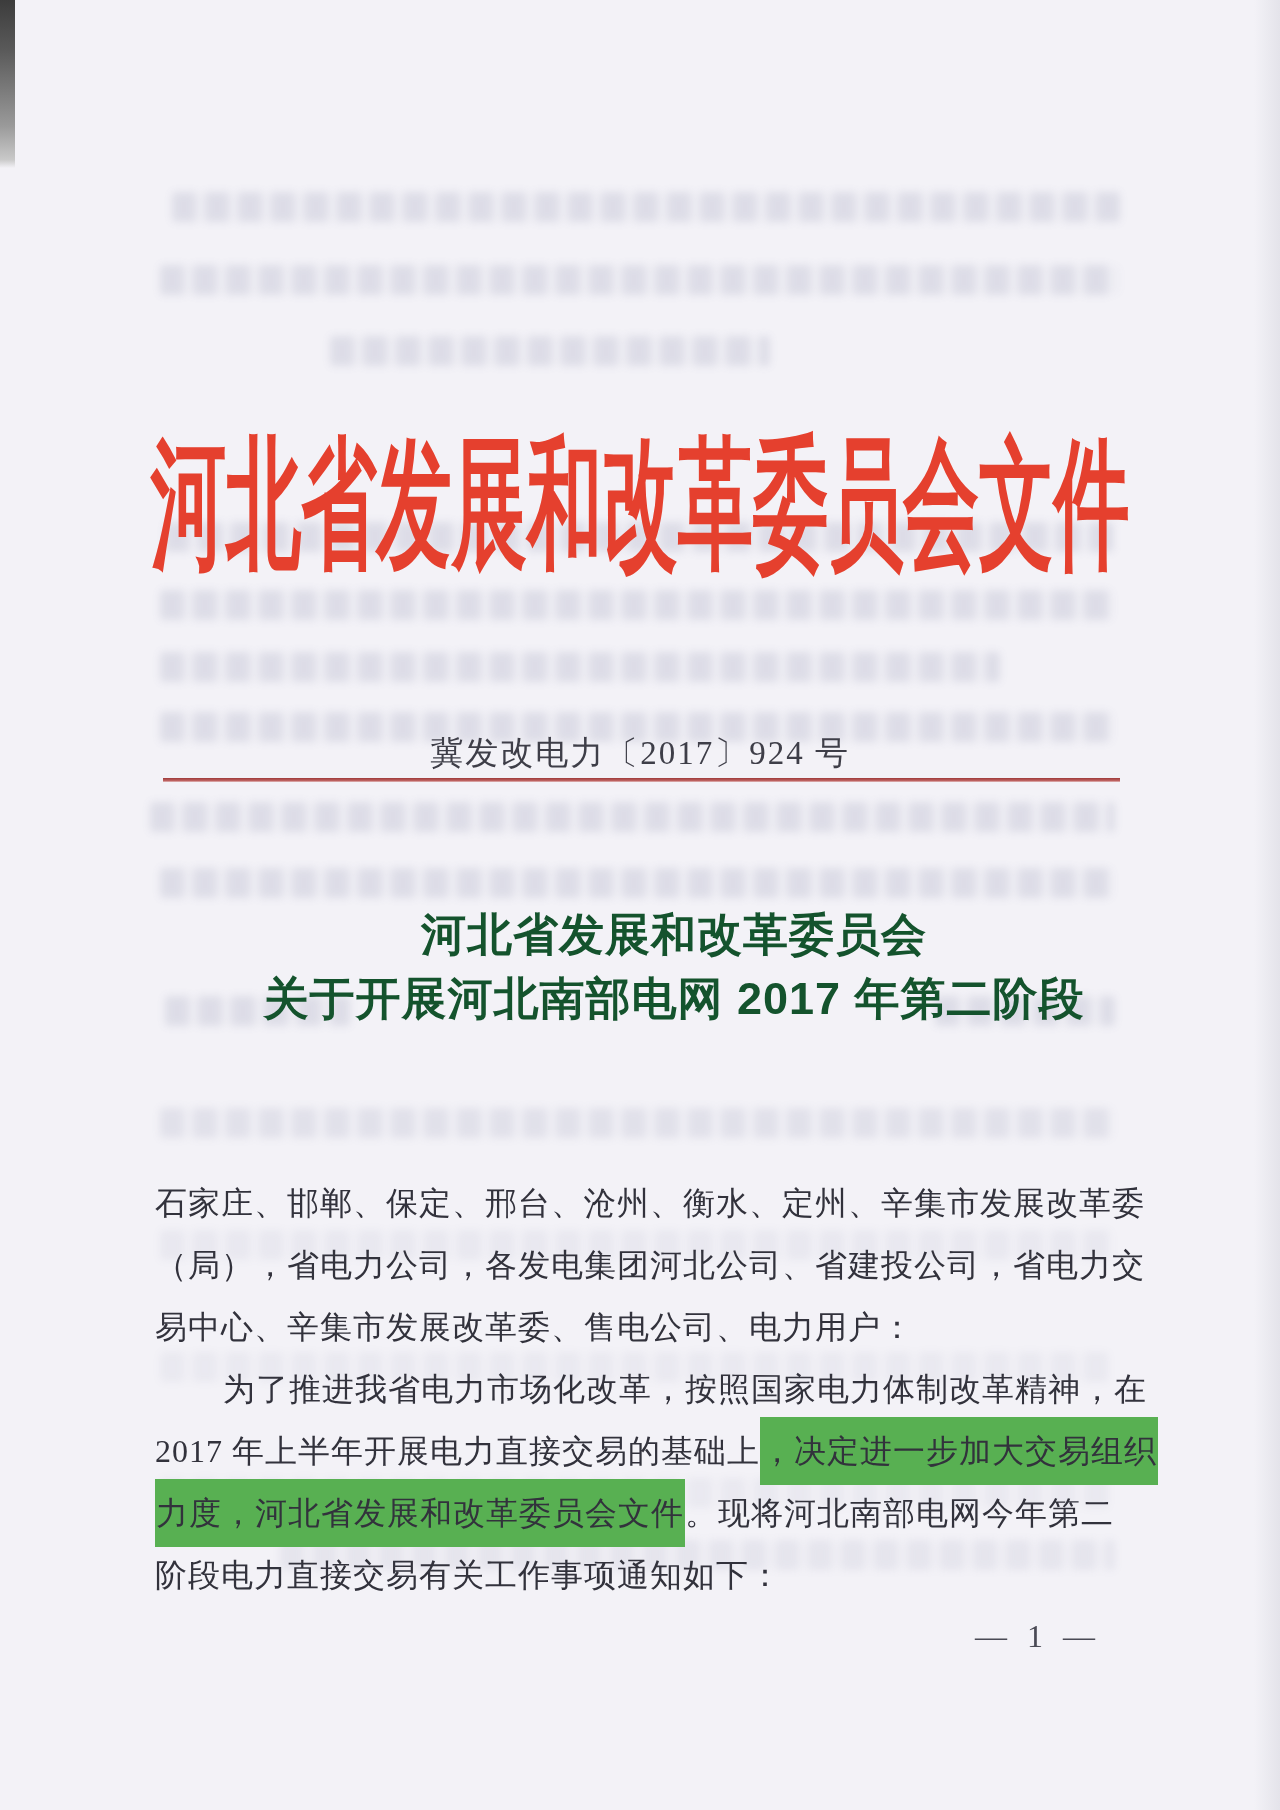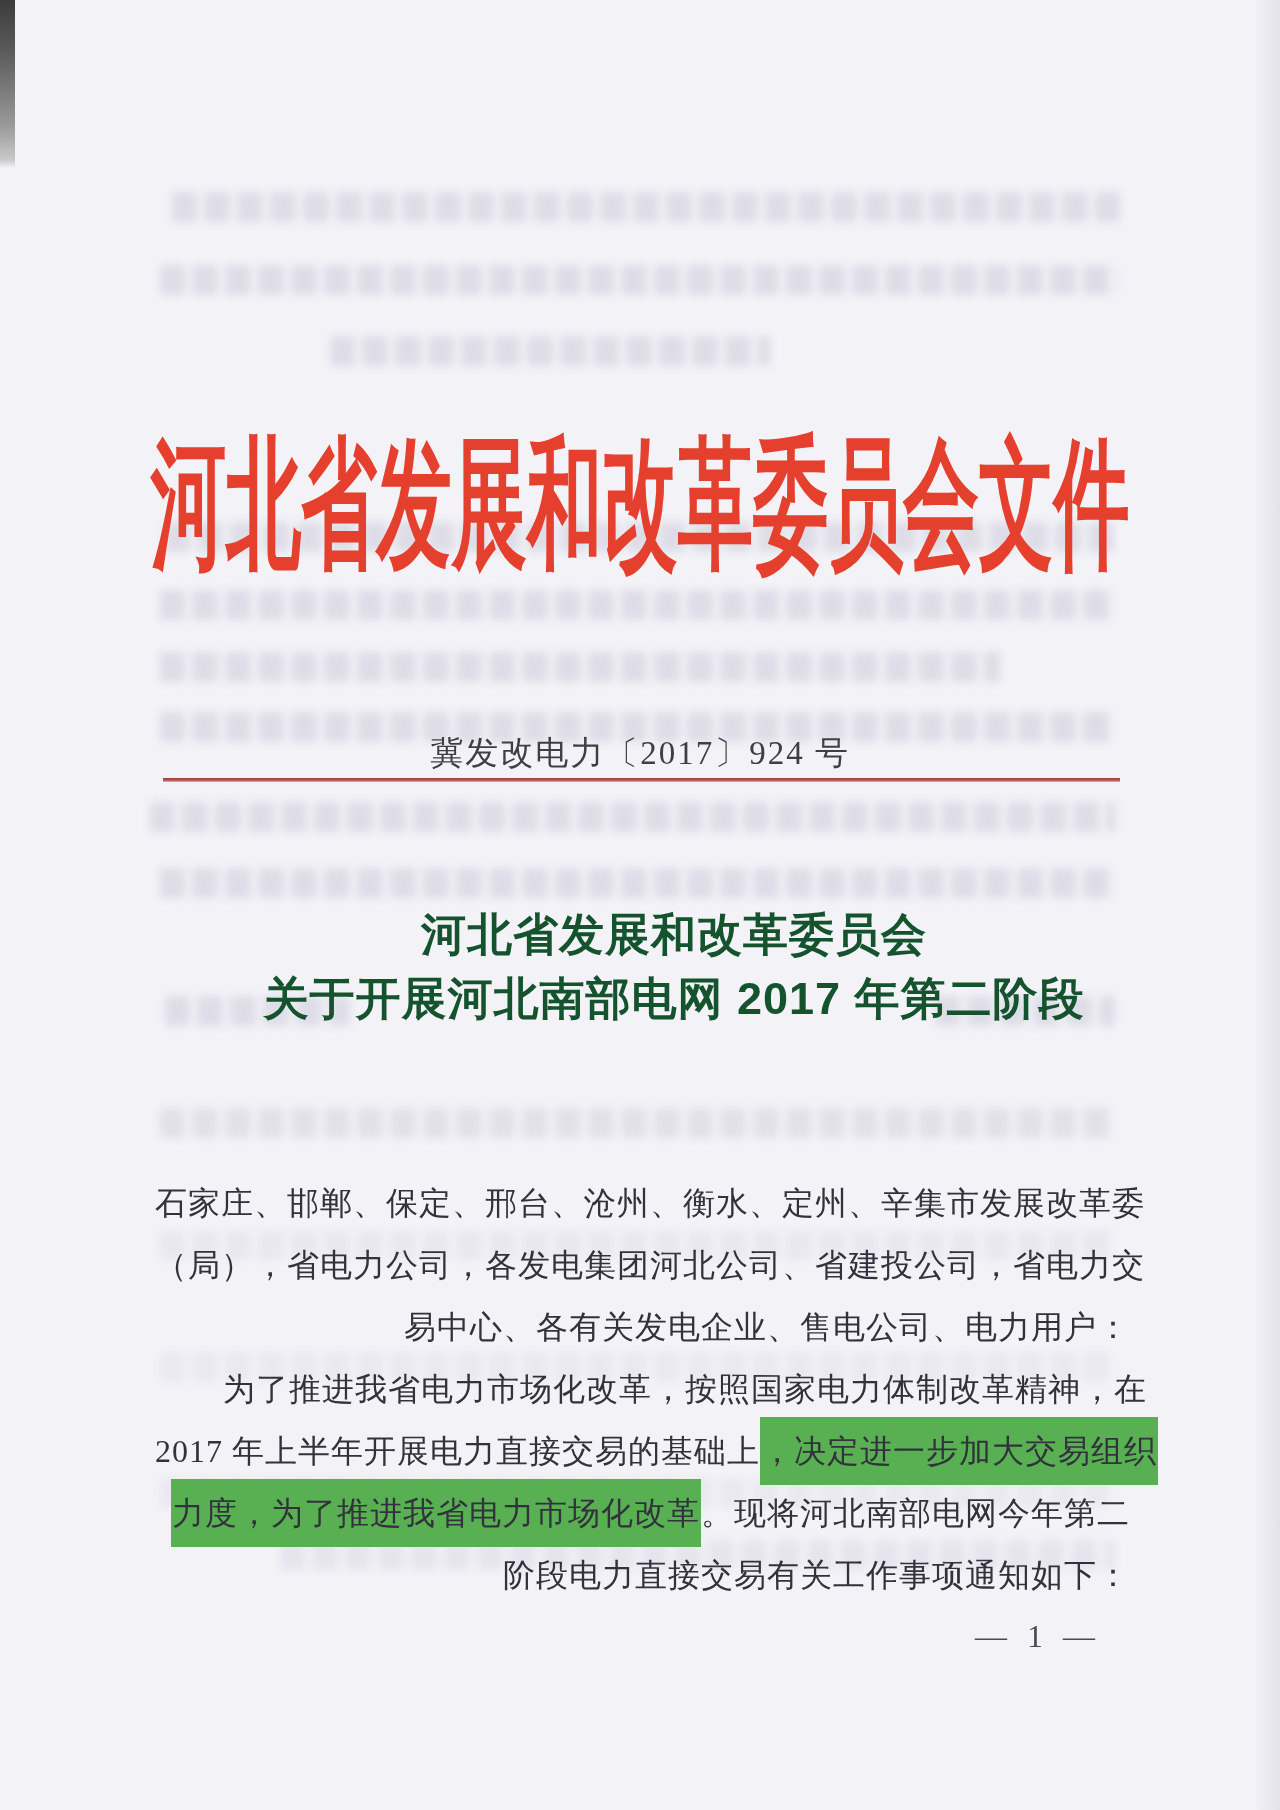--- a/index.html
+++ b/index.html
@@ -54,21 +54,21 @@
   .doc-title{
     position:absolute;top:903px;left:0;width:1280px;
     text-align:center;
     font-family:"Liberation Sans", sans-serif;
     font-weight:bold;color:#14532d;
     font-size:45px;line-height:64px;letter-spacing:1px;padding-left:34px;
   }
 
   .bodytext{
     position:absolute;top:1172px;left:155px;width:975px;
-    font-size:32px;color:#32323c;letter-spacing:1px;text-align:right;
+    font-size:32px;color:#32323c;letter-spacing:1px;
   }
   .bodytext .line{line-height:62px;white-space:nowrap;}
   .bodytext .indent{text-indent:68px;}
   .hl{
     background:var(--green,#58b052);
     padding:16px 1px;
   }
 
   .page-number{
     position:absolute;top:1618px;left:975px;
@@ -107,26 +107,26 @@
   <div class="red-rule"></div>
 
   <div class="doc-title">
     <div>河北省发展和改革委员会</div>
     <div>关于开展河北南部电网 2017 年第二阶段</div>
   </div>
 
   <div class="bodytext">
     <div class="line">石家庄、邯郸、保定、邢台、沧州、衡水、定州、辛集市发展改革委</div>
     <div class="line">（局），省电力公司，各发电集团河北公司、省建投公司，省电力交</div>
-    <div class="line">易中心、各有关发电企业、售电公司、电力用户：</div>
+    <div class="line">易中心、辛集市发展改革委、售电公司、电力用户：</div>
 
     <div class="line indent">为了推进我省电力市场化改革，按照国家电力体制改革精神，在</div>
 
     <div class="line"><span>2017 年上半年开展电力直接交易的基础上</span><span class="hl">，决定进一步加大交易组织</span></div>
 
-    <div class="line"><span class="hl">力度，为了推进我省电力市场化改革</span><span>。现将河北南部电网今年第二</span></div>
+    <div class="line"><span class="hl">力度，河北省发展和改革委员会文件</span><span>。现将河北南部电网今年第二</span></div>
 
     <div class="line">阶段电力直接交易有关工作事项通知如下：</div>
   </div>
 
   <div class="page-number">— 1 —</div>
 
 </div>
 
 </body></html>

